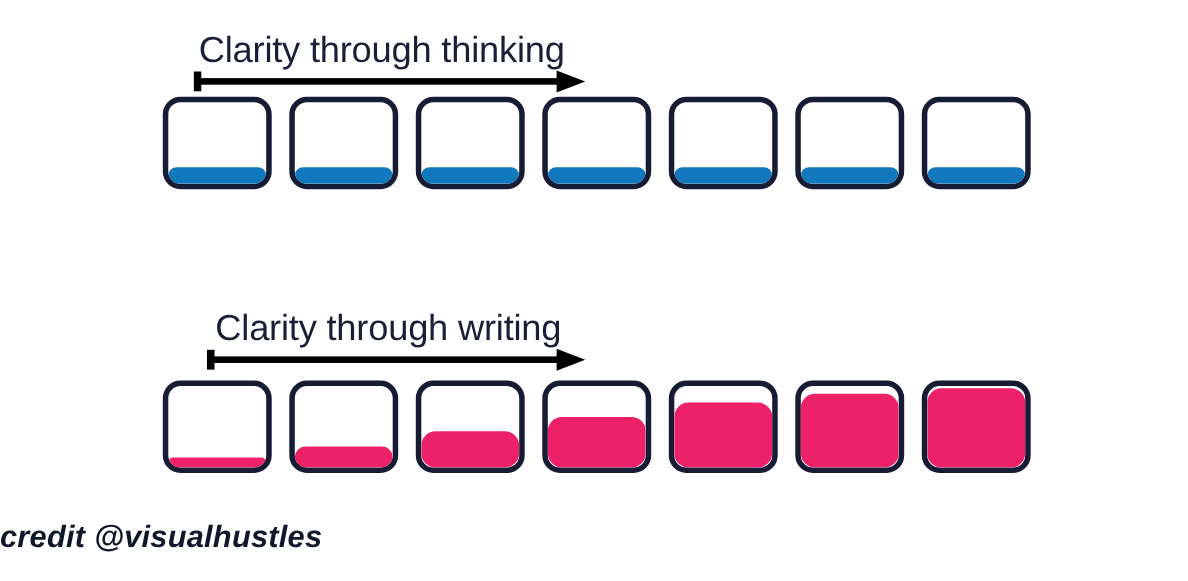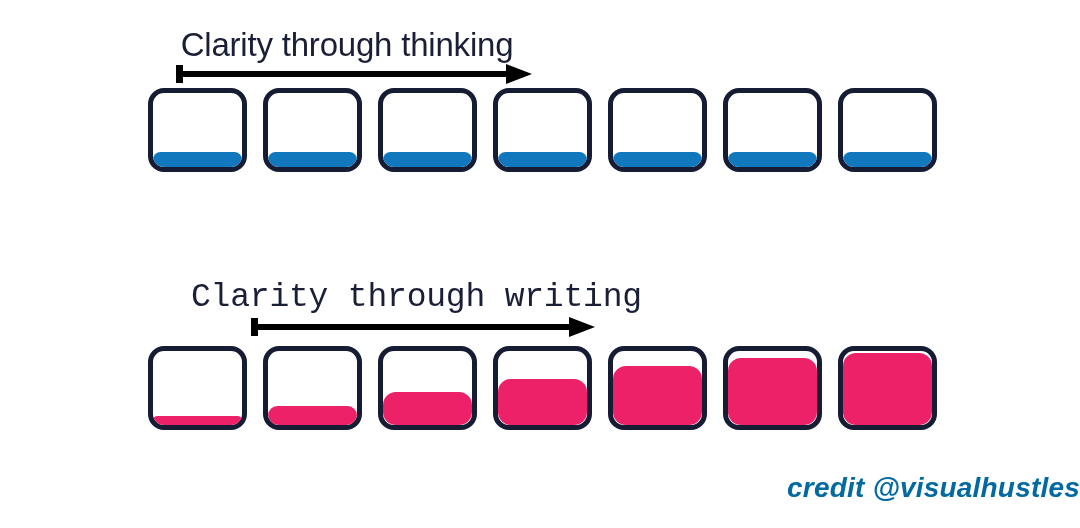--- a/index.html
+++ b/index.html
@@ -68,25 +68,25 @@
   }
   .fill.blue  { background: #1278be; }
   .fill.pink  { background: #ec2168; }
 
   
   .credit {
     position: absolute;
     left: 0;
     right: 0;
     top: 472px;
-    text-align: right;
+    text-align: left;
     font-size: 28px;
     font-style: italic;
     font-weight: 700;
-    color: #0369a1;
+    color: #0f172a;
     letter-spacing: 0.2px;
   }
 </style>
 </head>
 <body>
 
 <div class="stage">
 
   <div class="row-head" style="left:162px; top:28px;">
     <span class="row-title">Clarity through thinking</span>
@@ -116,21 +116,21 @@
       <div class="fill blue" style="height: 20%; background: rgb(18, 120, 190);"></div>
     </div>
     <div class="box">
       <div class="fill blue" style="height: 20%; background: rgb(18, 120, 190);"></div>
     </div>
     <div class="box">
       <div class="fill blue" style="height: 20%; background: rgb(18, 120, 190);"></div>
     </div>
   </div>
 
-  <div class="row-head" style="left:191px; top:281px;font-family:Liberation Mono, monospace;">
+  <div class="row-head" style="left:174px; top:281px;">
     <span class="row-title">Clarity through writing</span>
     <span class="arrow-wrap">
       <svg width="344" height="26" viewBox="0 0 344 26" aria-hidden="true">
         <rect x="0" y="4" width="7" height="18" fill="#000000"></rect>
         <rect x="4" y="10" width="318" height="6" fill="#000000"></rect>
         <polygon points="318,3 344,13 318,23" fill="#000000"></polygon>
       </svg>
     </span>
   </div>
 

